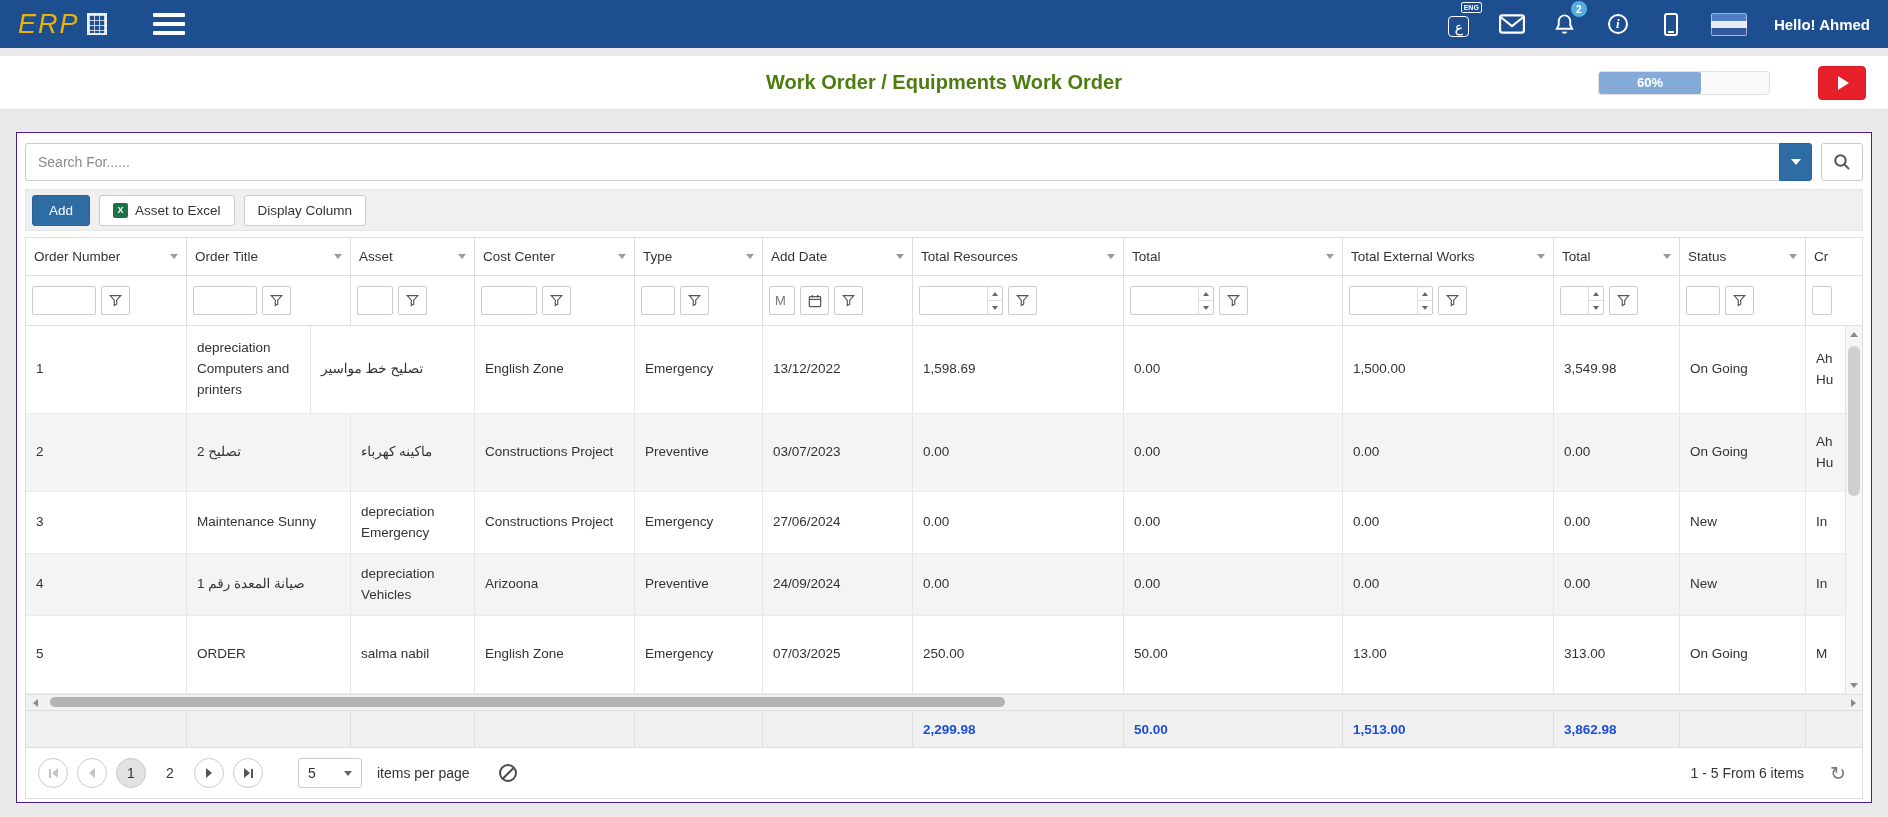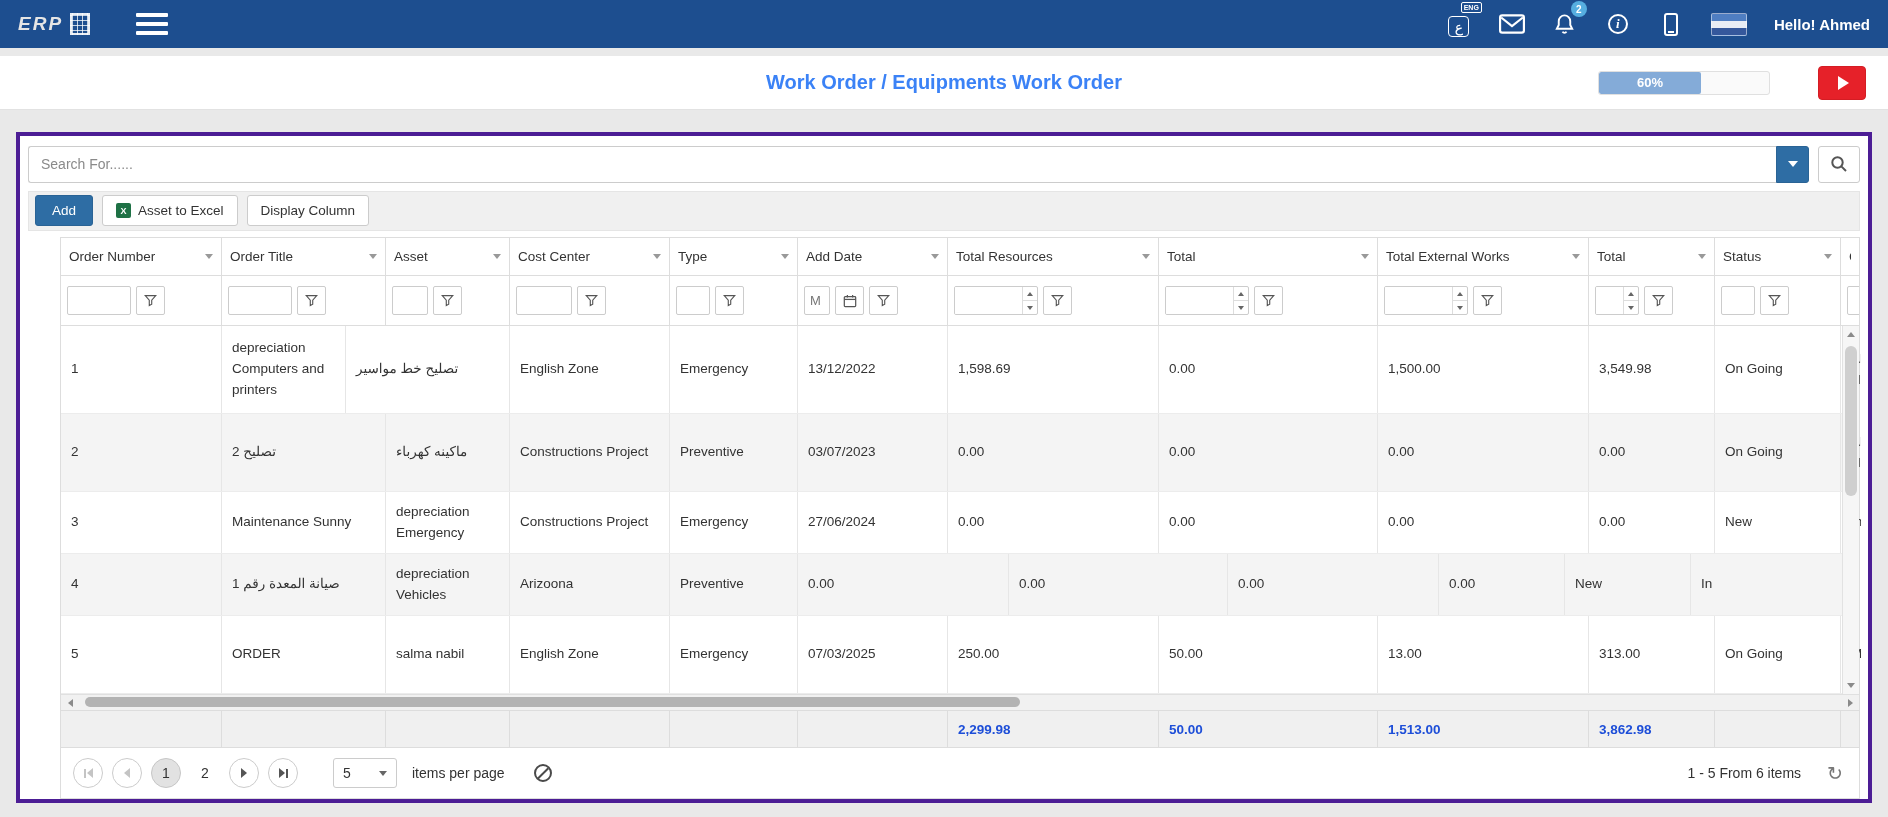--- a/index.html
+++ b/index.html
@@ -8,67 +8,67 @@
     background:#e9e9e9;
     font-family:"Liberation Sans", sans-serif;
     overflow:hidden;
     position:relative;
     color:#333;
   }
 
   
   .navbar { height:48px; background:#1d4e8f; display:flex; align-items:center; padding:0 18px; color:#fff; }
   .logo { display:flex; align-items:center; gap:7px; cursor:pointer; }
-  .logo-text { font-size:19px; font-weight:bold; font-style:italic; letter-spacing:2px; color:#e5e5e5; }
+  .logo-text { font-size:27px; font-weight:normal; font-style:italic; letter-spacing:2px; color:#eab308; }
   .logo-pix { width:20px; height:22px; border:2px solid rgba(255,255,255,.9);
     background-image:linear-gradient(rgba(255,255,255,.75) 1px,transparent 1px),linear-gradient(90deg,rgba(255,255,255,.75) 1px,transparent 1px);
     background-size:5px 5px; }
   .hamburger { margin-left:46px; display:flex; flex-direction:column; gap:5px; cursor:pointer; }
   .hamburger span { width:32px; height:4px; background:#fff; border-radius:1px; }
   .nav-right { margin-left:auto; display:flex; align-items:center; gap:27px; }
   .nav-icon { position:relative; cursor:pointer; display:flex; align-items:center; justify-content:center; min-width:26px; height:32px; }
   .lang { flex-direction:column; }
   .lang-badge { position:absolute; top:-6px; right:-10px; font-size:7px; font-weight:bold; background:#1d4e8f; border:1px solid #fff; border-radius:2px; padding:1px 2px; line-height:7px; }
   .lang-char { font-size:14px; border:1.5px solid #fff; border-radius:4px; width:21px; height:21px; line-height:20px; text-align:center; margin-top:5px; }
   .badge { position:absolute; top:-7px; right:-9px; background:#56aee0; color:#fff; font-size:10px; min-width:16px; height:16px; border-radius:8px; display:flex; align-items:center; justify-content:center; padding:0 2px; font-weight:bold; }
   .info-circ { width:20px; height:20px; border:2px solid #fff; border-radius:50%; font-family:"Liberation Serif", serif; font-style:italic; font-weight:bold; font-size:13px; display:flex; align-items:center; justify-content:center; }
   .phone { width:14px; height:23px; border:2px solid #fff; border-radius:3px; position:relative; }
   .phone::after { content:""; position:absolute; bottom:1px; left:50%; transform:translateX(-50%); width:6px; height:2px; background:#fff; }
   .flag { width:36px; height:23px; border-radius:2px; overflow:hidden;
     background:linear-gradient(180deg,#4f7ec2 0 34%,#e8edf5 34% 66%,#35589c 66%); border:1px solid rgba(255,255,255,.5); cursor:pointer; }
   .greeting { font-weight:bold; font-size:15px; cursor:pointer; white-space:nowrap; }
 
   
   .page-header { height:54px; background:#fff; border-bottom:1px solid #e2e2e2; margin-top:8px; position:relative; display:flex; align-items:center; justify-content:center; }
-  .page-title { font-size:20px; font-weight:bold; color:#3b82f6; }
+  .page-title { font-size:20px; font-weight:bold; color:#4d7c0f; }
   .header-right { position:absolute; right:22px; display:flex; align-items:center; gap:48px; }
   .progress { width:172px; height:24px; background:#fafafa; border:1px solid #e0e0e0; border-radius:3px; overflow:hidden; }
   .progress-fill { height:100%; background:#84abd8; display:flex; align-items:center; justify-content:center; color:#fff; font-weight:bold; font-size:13px; border-radius:2px; }
   .play-btn { width:48px; height:34px; background:#e62129; border:1px solid #d41d24; border-radius:4px; display:flex; align-items:center; justify-content:center; cursor:pointer; }
   .play-tri { width:0; height:0; border-left:11px solid #fff; border-top:7px solid transparent; border-bottom:7px solid transparent; margin-left:3px; }
 
   
-  .panel { margin:22px 16px 0; background:#fff; border:4px solid #4c1d95; height:671px; padding:10px 8px 0; display:flex; flex-direction:column; }
+  .panel { margin:22px 16px 0; background:#fff; border:1px solid #4c1d95; height:671px; padding:10px 8px 0; display:flex; flex-direction:column; }
 
   
   .search-row { display:flex; align-items:stretch; height:38px; margin-bottom:8px; }
   .search-input { flex:1; border:1px solid #ccc; border-right:none; border-radius:3px 0 0 3px; padding:0 12px; font-size:14px; color:#555; outline:none; font-family:"Liberation Sans",sans-serif; }
   .search-input::placeholder { color:#8a8a8a; }
   .search-dd { width:33px; background:#2e6da4; border:1px solid #2a6395; border-radius:0 3px 3px 0; display:flex; align-items:center; justify-content:center; cursor:pointer; }
   .caret-w { width:0; height:0; border-top:6px solid #fff; border-left:5px solid transparent; border-right:5px solid transparent; }
   .search-btn { width:42px; margin-left:9px; background:#fff; border:1px solid #ccc; border-radius:3px; display:flex; align-items:center; justify-content:center; cursor:pointer; }
 
   
   .toolbar { background:#f0f0f0; border:1px solid #e5e5e5; padding:0 6px; display:flex; gap:9px; align-items:center; height:42px; margin-bottom:6px; }
   .btn-add { background:#2e6da4; color:#fff; border:1px solid #2a6395; border-radius:3px; padding:0 16px; height:31px; font-size:13.5px; cursor:pointer; font-family:"Liberation Sans",sans-serif; }
   .btn-plain { background:#fff; color:#333; border:1px solid #ccc; border-radius:3px; padding:0 13px; height:31px; font-size:13.5px; display:flex; align-items:center; gap:7px; cursor:pointer; font-family:"Liberation Sans",sans-serif; }
   .excel-ic { width:15px; height:15px; background:#1e7145; color:#fff; font-size:9px; font-weight:bold; display:flex; align-items:center; justify-content:center; border-radius:2px; }
 
   
-  .grid-outer { border:1px solid #ddd;margin-left:32px; }
+  .grid-outer { border:1px solid #ddd; }
   .g-head { display:flex; height:38px; background:#fff; border-bottom:1px solid #ddd; }
   .g-hcell { display:flex; align-items:center; justify-content:space-between; padding:0 8px; border-right:1px solid #ddd; font-size:13.5px; color:#333; overflow:hidden; white-space:nowrap; cursor:pointer; }
   .h-label { overflow:hidden; }
   .caret-sm { width:0; height:0; border-top:5px solid #999; border-left:4px solid transparent; border-right:4px solid transparent; flex:0 0 auto; margin-left:4px; cursor:pointer; }
 
   .g-filter { display:flex; height:50px; background:#fff; border-bottom:1px solid #ddd; align-items:center; }
   .g-fcell { display:flex; align-items:center; gap:5px; padding:0 6px; border-right:1px solid #ddd; height:100%; overflow:hidden; }
   .f-input { height:29px; border:1px solid #ccc; border-radius:2px; padding:0 5px; font-size:13px; min-width:0; outline:none; font-family:"Liberation Sans",sans-serif; flex:0 0 auto; }
   .f-input::placeholder { color:#777; }
   .f-btn { width:29px; height:29px; flex:0 0 auto; background:#fff; border:1px solid #ccc; border-radius:2px; display:flex; align-items:center; justify-content:center; cursor:pointer; }
@@ -433,20 +433,21 @@
         <div class="g-cell c10">New</div>
         <div class="g-cell c11">In</div>
       </div>
 
       <div class="g-row alt r3">
         <div class="g-cell c0">4</div>
         <div class="g-cell c1">صيانة المعدة رقم 1</div>
         <div class="g-cell c2">depreciation Vehicles</div>
         <div class="g-cell c3">Arizoona</div>
         <div class="g-cell c4">Preventive</div>
+        <div class="g-cell c5">24/09/2024</div>
         <div class="g-cell c6">0.00</div>
         <div class="g-cell c7">0.00</div>
         <div class="g-cell c8">0.00</div>
         <div class="g-cell c9">0.00</div>
         <div class="g-cell c10">New</div>
         <div class="g-cell c11">In</div>
       </div>
 
       <div class="g-row r4">
         <div class="g-cell c0">5</div>

